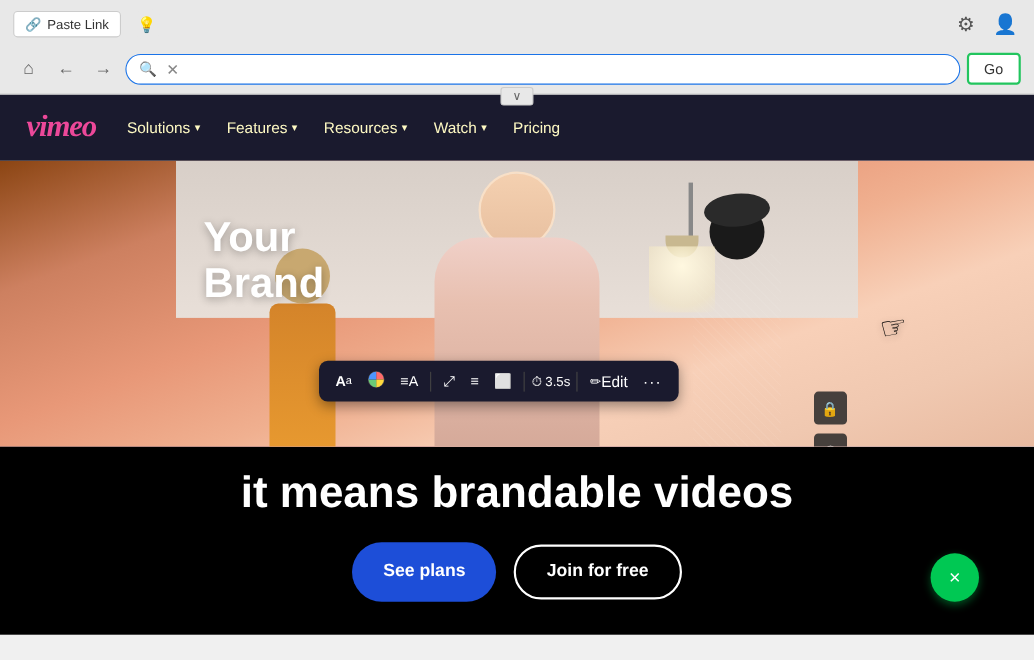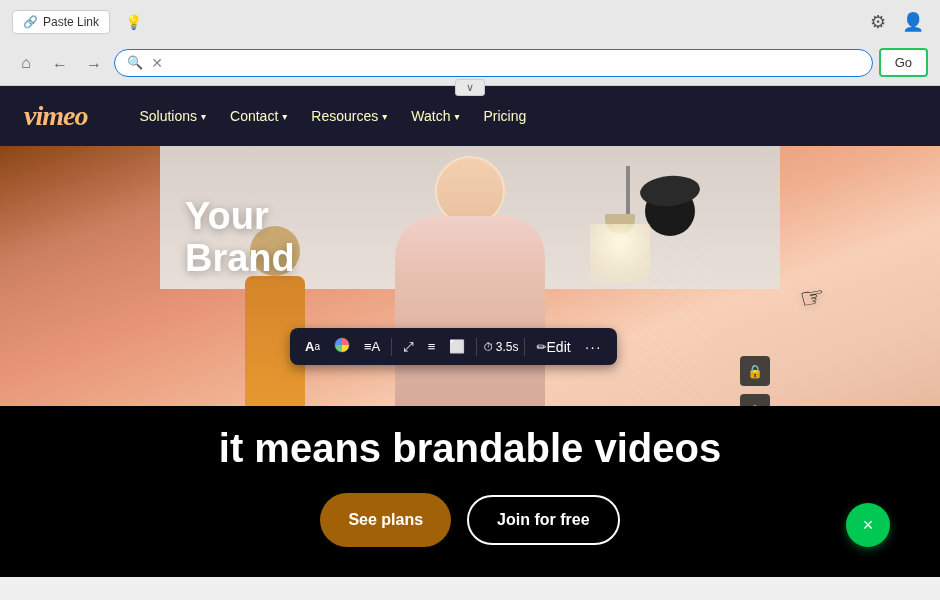--- a/index.html
+++ b/index.html
@@ -20,21 +20,21 @@
     .address-bar { flex: 1; display: flex; align-items: center; background: #fff; border: 1.5px solid #1a73e8; border-radius: 20px; padding: 5px 12px; gap: 8px; position: relative; }
     .address-input { border: none; outline: none; font-size: 13px; color: #1a73e8; flex: 1; background: transparent; }
     .clear-btn { background: none; border: none; cursor: pointer; color: #888; font-size: 14px; }
     .go-btn { background: #fff; border: 2px solid #22c55e; border-radius: 4px; padding: 5px 14px; font-size: 13px; cursor: pointer; color: #333; }
 
     
     .vimeo-site { width: 940px; height: 508px; overflow: hidden; }
 
     
     .vimeo-nav { background: #1a1a2e; display: flex; align-items: center; padding: 0 24px; height: 60px; position: relative; z-index: 10; }
-    .vimeo-logo { color: #fdba74; font-size: 28px; font-weight: 700; font-style: italic; margin-right: 40px; letter-spacing: -1px; font-family: Georgia, serif; }
+    .vimeo-logo { color: #ec4899; font-size: 28px; font-weight: 700; font-style: italic; margin-right: 16px; letter-spacing: -1px; font-family: Georgia, serif; }
     .nav-links { display: flex; align-items: center; gap: 0; }
     .nav-link { color: #fef9c3; font-size: 14px; padding: 8px 12px; cursor: pointer; display: flex; align-items: center; gap: 4px; background: none; border: none; white-space: nowrap; }
     .nav-link .chevron { font-size: 10px; }
     .nav-right { margin-left: auto; display: flex; align-items: center; gap: 12px; }
     .contact-sales-link { color: #fff; font-size: 14px; cursor: pointer; background: none; border: none; }
     .login-link { color: #fff; font-size: 14px; cursor: pointer; background: none; border: none; }
     .join-btn { background: #fff; color: #1a1a2e; border: none; border-radius: 4px; padding: 8px 18px; font-size: 14px; font-weight: 600; cursor: pointer; }
     .plus-btn { background: #444; color: #fff; border: none; border-radius: 4px; width: 32px; height: 32px; font-size: 18px; cursor: pointer; display: flex; align-items: center; justify-content: center; }
 
     
@@ -49,21 +49,21 @@
     .brand-text { font-size: 38px; font-weight: 900; color: #fff; line-height: 1.1; text-shadow: 0 2px 8px rgba(0,0,0,0.3); }
 
     
     .video-sidebar { position: absolute; right: 170px; top: 210px; display: flex; flex-direction: column; gap: 8px; z-index: 10; }
     .sidebar-icon-btn { width: 30px; height: 30px; background: rgba(40,40,40,0.85); border: none; border-radius: 4px; color: #fff; font-size: 13px; cursor: pointer; display: flex; align-items: center; justify-content: center; }
 
     
     .hero-text-area { background: #000; padding: 20px 0 30px; text-align: center; }
     .hero-headline { font-size: 40px; font-weight: 700; color: #fff; margin-bottom: 22px; }
     .hero-buttons { display: flex; align-items: center; justify-content: center; gap: 16px; }
-    .see-plans-btn { background: #a16207; color: #fff; border: none; border-radius: 30px; padding: 18px 28px; font-size: 16px; font-weight: 600; cursor: pointer; }
+    .see-plans-btn { background: #1d4ed8; color: #fff; border: none; border-radius: 30px; padding: 18px 28px; font-size: 16px; font-weight: 600; cursor: pointer; }
     .join-free-btn { background: transparent; color: #fff; border: 2px solid #fff; border-radius: 30px; padding: 14px 28px; font-size: 16px; font-weight: 600; cursor: pointer; }
 
     
     .cursor-overlay { position: absolute; top: 135px; left: 800px; z-index: 30; pointer-events: none; font-size: 22px; filter: drop-shadow(0 2px 3px rgba(0,0,0,0.4)); }
 
     
     .green-circle-btn { position: absolute; bottom: 30px; right: 50px; width: 44px; height: 44px; background: #00c853; border: none; border-radius: 50%; color: #fff; font-size: 18px; cursor: pointer; display: flex; align-items: center; justify-content: center; z-index: 20; box-shadow: 0 3px 8px rgba(0,200,83,0.4); }
 
     .vimeo-content { position: relative; }
   </style>
@@ -119,21 +119,21 @@
 <div class="vimeo-site">
 
   <nav class="vimeo-nav">
     <div class="vimeo-logo">vimeo</div>
     <div class="nav-links">
       <button class="nav-link">
         <span>Solutions</span>
         <span class="chevron">▾</span>
       </button>
       <button class="nav-link">
-        <span>Contact</span>
+        <span>Features</span>
         <span class="chevron">▾</span>
       </button>
       <button class="nav-link">
         <span>Resources</span>
         <span class="chevron">▾</span>
       </button>
       <button class="nav-link">
         <span>Watch</span>
         <span class="chevron">▾</span>
       </button>

